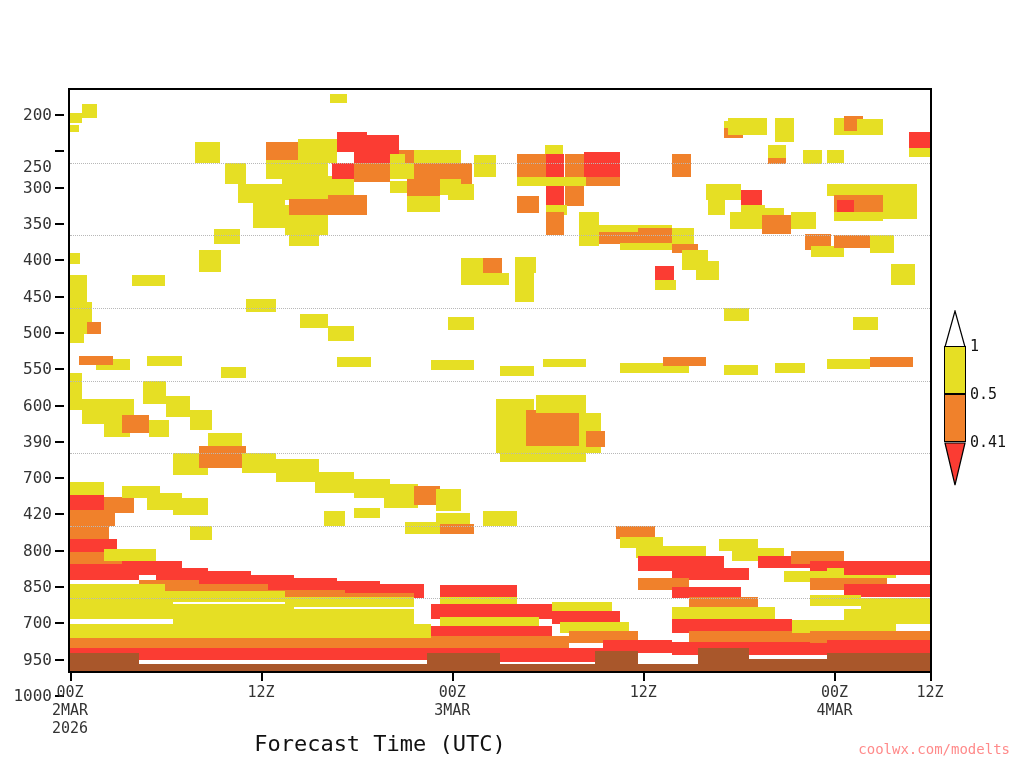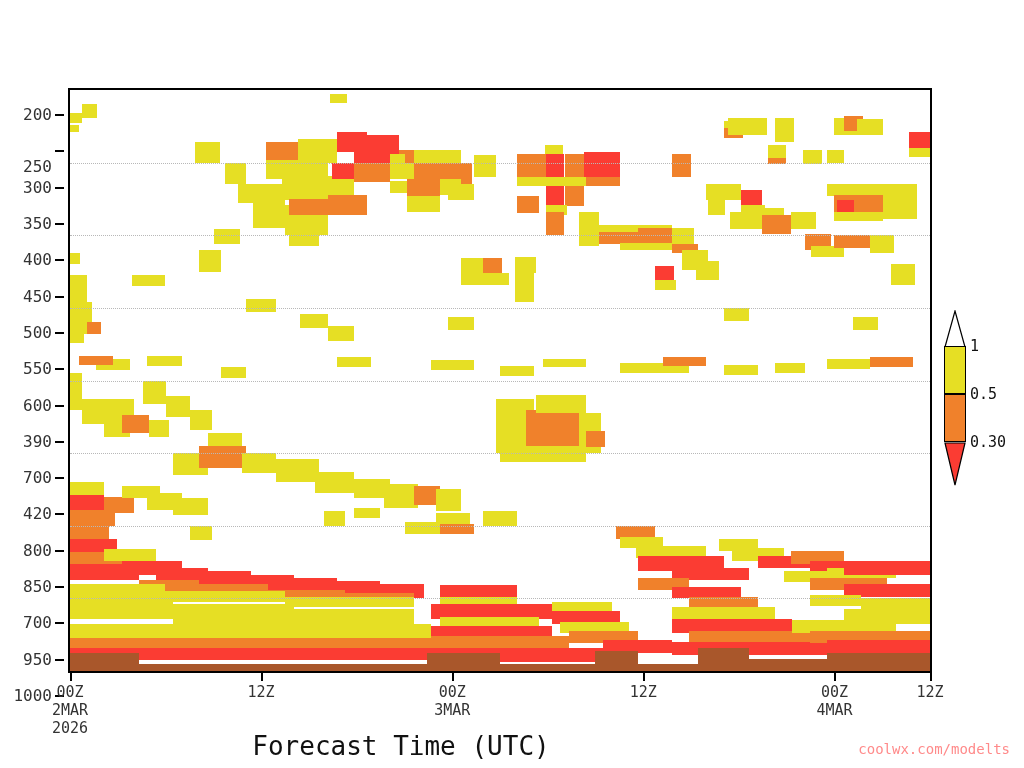--- a/index.html
+++ b/index.html
@@ -72,21 +72,21 @@
     text-align:center;white-space:pre;
     transform:translateX(-50%);
     line-height:18px;
   }
   .xlabel-wrap{position:absolute;left:68px;top:683px;width:864px;height:62px;}
 
   .axis-title{
     position:absolute;left:0;top:731px;width:760px;
     text-align:center;
     font-family:"DejaVu Sans Mono",monospace;
-    font-size:26px;color:#111;margin-left:21px;
+    font-size:22px;color:#111;
   }
   .credit{
     position:absolute;right:14px;top:741px;
     font-family:"DejaVu Sans Mono",monospace;
     font-size:14px;color:#ff8a8a;
     white-space:pre;
   }
 
   
   .cbar-wrap{position:absolute;left:940px;top:310px;width:84px;height:170px;}
@@ -417,17 +417,17 @@
         <svg width="24" height="38" style="position: absolute; left: 4px; top: 0px;">
           <polygon points="11,1 21,37 1,37" fill="#ffffff" stroke="#000" stroke-width="1.2"></polygon>
         </svg>
         <div class="cbar-seg" style="left: 4px; top: 36px; height: 48px; background: rgb(230, 223, 36);"></div>
         <div class="cbar-seg" style="left: 4px; top: 84px; height: 48px; background: rgb(240, 129, 43);"></div>
         <svg width="24" height="44" style="position: absolute; left: 4px; top: 132px;">
           <polygon points="1,1 21,1 11,43" fill="#fb3c33" stroke="#000" stroke-width="1.2"></polygon>
         </svg>
         <div class="cbar-label" style="top: 36px;">1</div>
         <div class="cbar-label" style="top: 84px;">0.5</div>
-        <div class="cbar-label" style="top: 132px;">0.30</div>
+        <div class="cbar-label" style="top: 132px;">0.41</div>
       </div>
   </div>
 
 </div>
 
 </body></html>

